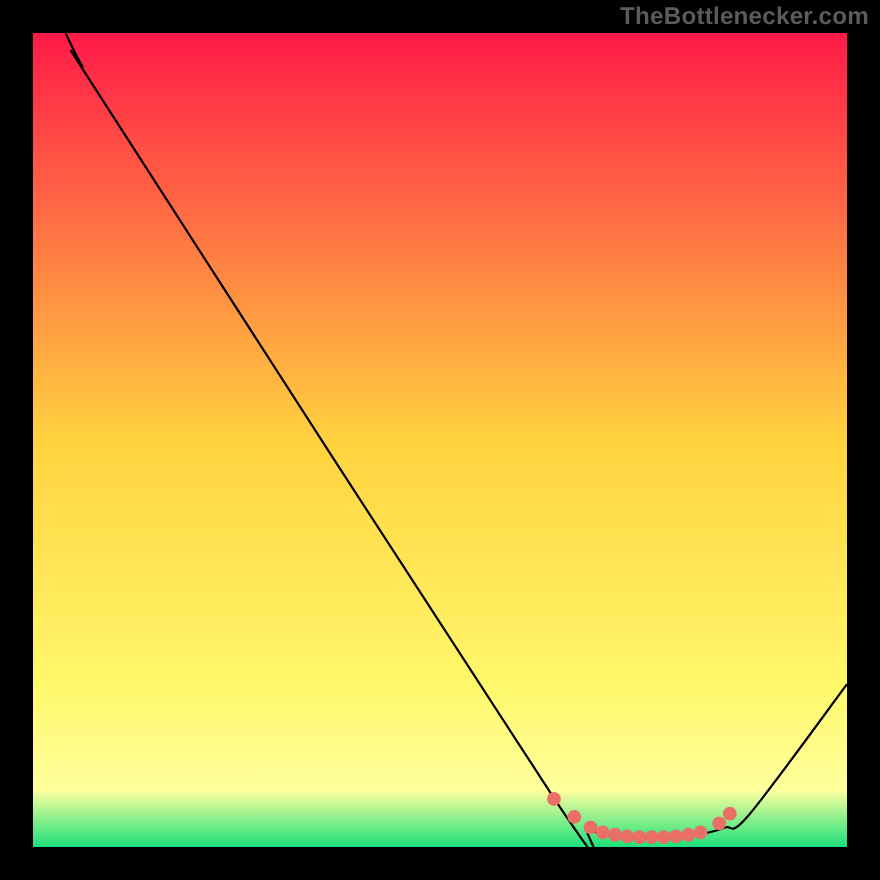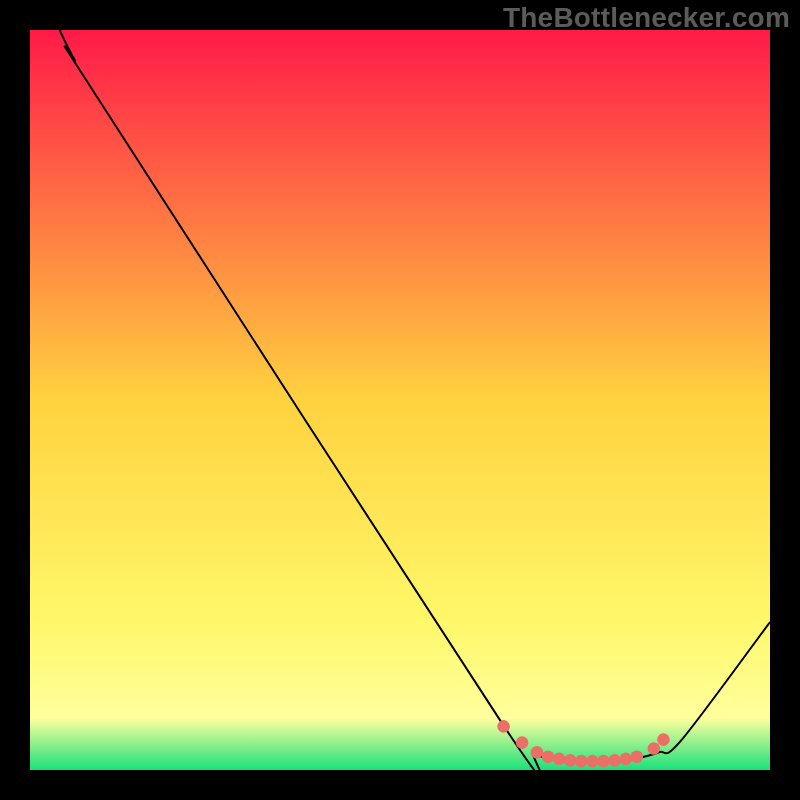--- a/index.html
+++ b/index.html
@@ -9,21 +9,21 @@
     height: 800px;
     background: #000;
     font-family: Arial, Helvetica, sans-serif;
     overflow: hidden;
   }
   .watermark {
     position: absolute;
     top: 2px;
     right: 10px;
     color: #5b5b5b;
-    font-size: 28px;
+    font-size: 22px;
     font-weight: bold;
     letter-spacing: 0.2px;
     z-index: 10;
   }
   .plot-frame {
     position: absolute;
     left: 30px;
     top: 30px;
     width: 740px;
     height: 740px;

